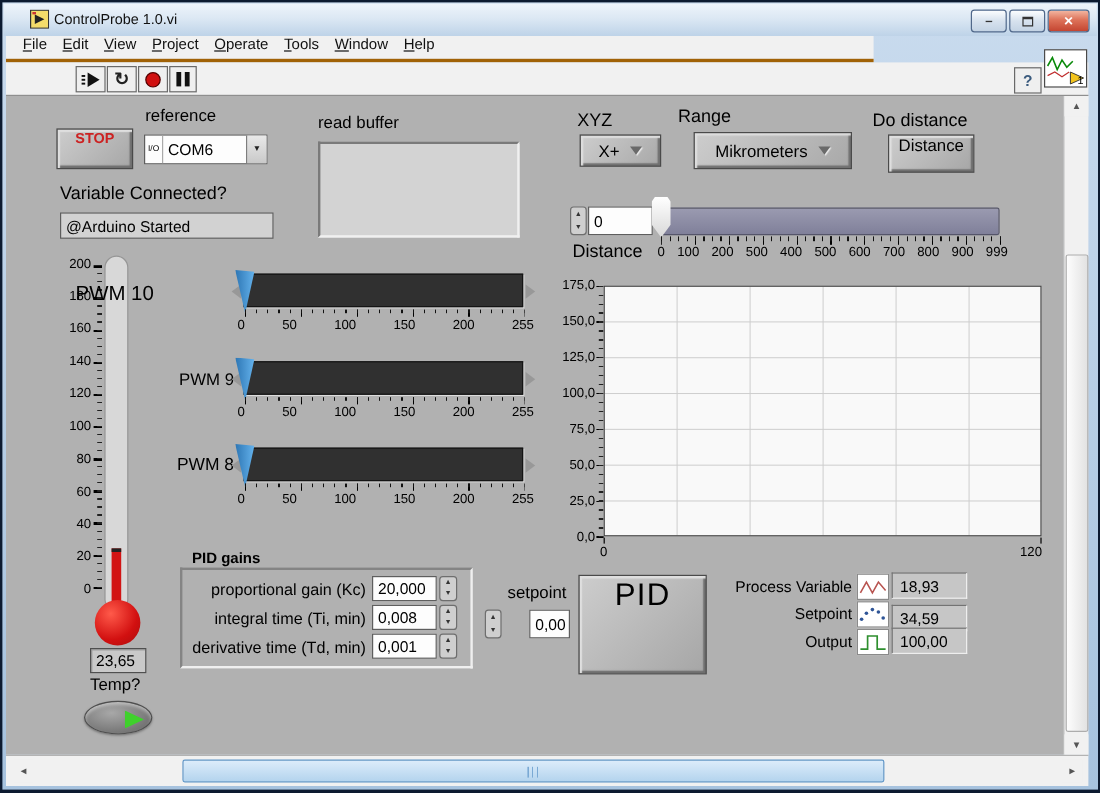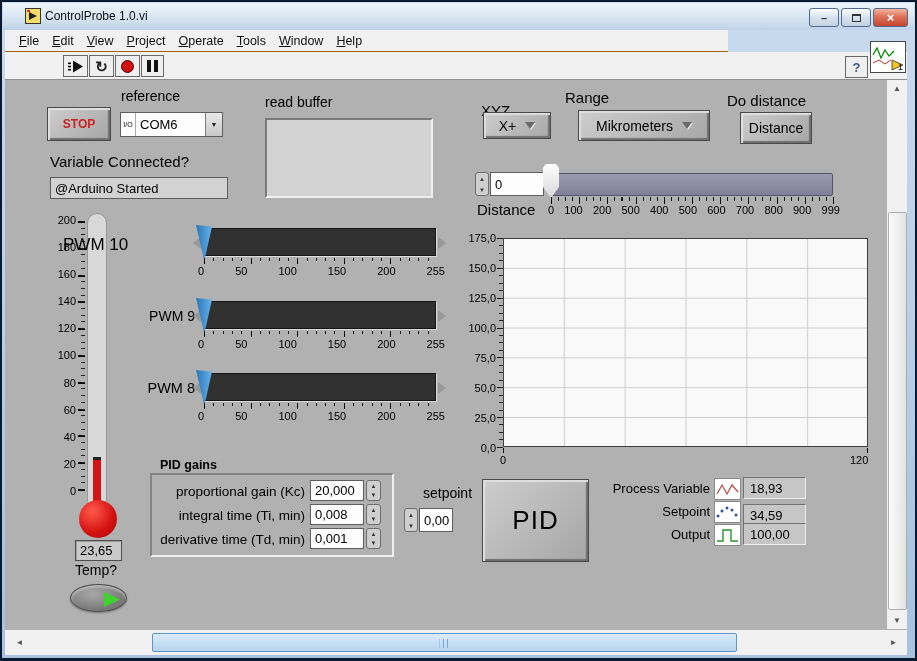--- a/index.html
+++ b/index.html
@@ -7,34 +7,34 @@
   .win{position:relative;width:917px;height:661px;background:#0c1a30;font-family:"Liberation Sans",sans-serif;overflow:hidden;}
   .abs{position:absolute;}
   .frame{position:absolute;left:2px;top:2px;width:913px;height:656px;background:linear-gradient(#c9dbee,#a6c2de);}
   .titlebar{position:absolute;left:3px;top:3px;width:911px;height:27px;background:linear-gradient(#eef4fb 0%,#dce8f4 45%,#bed3e8 100%);}
   .ttext{position:absolute;left:42px;top:6px;font-size:12px;color:#111;}
   .ticon{position:absolute;left:22px;top:5px;}
   .winbtns{position:absolute;right:6px;top:5px;display:flex;gap:2px;}
   .wbtn{width:30px;height:19px;border:1px solid #50688a;border-radius:3px;display:flex;align-items:center;justify-content:center;background:linear-gradient(#fbfdfe,#d7e2ee 50%,#c3d3e4);font-size:11px;color:#333;font-weight:bold;}
   .wbtn.close{width:35px;background:linear-gradient(#f2b5a0,#dd7259 45%,#c44531);color:#fff;font-size:13px;}
   .maxsq{width:9px;height:8px;border:1px solid #333;border-top-width:2px;display:inline-block;}
-  .menubar{position:absolute;left:5px;top:30px;width:723px;height:22px;background:#f1f1f1;border-bottom:1px solid #a16207;display:flex;align-items:center;gap:13px;padding-left:14px;}
+  .menubar{position:absolute;left:5px;top:30px;width:723px;height:22px;background:#f1f1f1;border-bottom:3px solid #a16207;display:flex;gap:13px;padding-left:14px;}
   .mi{display:inline-block;font-size:12.5px;color:#111;}
   .mi::first-letter{text-decoration:underline;}
   .toolbar{position:absolute;left:5px;top:52px;width:902px;height:28px;background:#f1f1f1;border-bottom:1px solid #8f8f8f;}
   .tbtn{position:absolute;top:3px;width:25px;height:22px;background:#efefef;border:1px solid #696969;display:flex;align-items:center;justify-content:center;}
   .contg{font-size:15px;color:#222;font-weight:bold;line-height:1;}
   .abort-dot{width:13px;height:13px;border-radius:50%;background:#d01010;border:1px solid #550000;}
   .pbar{width:4px;height:12px;background:#111;display:inline-block;margin:0 1.5px;}
   .viicon{position:absolute;left:870px;top:41px;width:36px;height:32px;background:#fff;border:1px solid #4a4a4a;}
   .badge{position:absolute;right:2px;bottom:0px;font-size:9px;color:#000;}
   .panel{position:absolute;left:5px;top:80px;width:881px;height:549px;background:#b1b1b1;}
   .lbl{position:absolute;font-size:14px;color:#000;white-space:nowrap;}
   .lbl-lg{position:absolute;font-size:15px;color:#000;white-space:nowrap;}
-  .btn{background:linear-gradient(135deg,#cdcdcd,#a6a6a6);border:1px solid #4a4a4a;box-shadow:inset 2px 2px 1px #e0e0e0,inset -2px -2px 1px #6e6e6e;display:flex;align-items:center;justify-content:center;color:#000;}
+  .btn{background:linear-gradient(135deg,#cdcdcd,#a6a6a6);border:1px solid #4a4a4a;box-shadow:inset 2px 2px 1px #e0e0e0,inset -2px -2px 1px #6e6e6e;display:flex;align-items:flex-start;justify-content:center;color:#000;}
   .sunk{background:#c6c6c6;border-top:1px solid #737373;border-left:1px solid #737373;border-bottom:1px solid #eeeeee;border-right:1px solid #eeeeee;}
   .sunkd{background:#d3d3d3;border-top:2px solid #7a7a7a;border-left:2px solid #7a7a7a;border-bottom:2px solid #f0f0f0;border-right:2px solid #f0f0f0;}
   .numbox{background:#fdfdfd;border:1px solid #5e5e5e;display:flex;align-items:center;}
   .numin{width:100%;height:100%;border:0;background:transparent;font-family:"Liberation Sans",sans-serif;font-size:13px;padding:0 0 0 4px;outline:none;color:#000;}
   .spinner{display:flex;flex-direction:column;background:#cfcfcf;border:1px solid #6e6e6e;border-radius:3px;overflow:hidden;}
   .spin-b{flex:1;display:flex;align-items:center;justify-content:center;font-size:6px;color:#333;line-height:1;}
   .combo{display:flex;align-items:stretch;border:1px solid #5e5e5e;background:#fdfdfd;}
   .io{width:15px;display:flex;align-items:center;justify-content:center;font-size:7px;color:#000;border-right:1px solid #aaa;}
   .refval{flex:1;display:flex;align-items:center;padding-left:4px;font-size:13px;}
   .dropbtn{width:17px;background:linear-gradient(#e9e9e9,#c9c9c9);border-left:1px solid #7e7e7e;display:flex;align-items:center;justify-content:center;font-size:7px;color:#222;}
@@ -141,21 +141,21 @@
           <i style="font-style:normal;">▼</i>
         </span>
     </div>
 
     <div class="lbl" style="left:260px;top:14px;">read buffer</div>
     <div class="sunkd abs" style="left:260px;top:38px;width:168px;height:80px;"></div>
 
     <div class="lbl-lg" style="left:45px;top:73px;">Variable Connected?</div>
     <div class="abs" style="left:45px;top:97px;width:178px;height:22px;background:#d2d2d2;border:1px solid #5e5e5e;display:flex;align-items:center;padding-left:4px;font-size:13px;">@Arduino Started</div>
 
-    <div class="lbl-lg" style="left:476px;top:12px;margin-top:10px;">XYZ</div>
+    <div class="lbl-lg" style="left:476px;top:12px;">XYZ</div>
     <div class="ring abs" style="left:478px;top:32px;width:68px;height:27px;">
       <span>X+</span>
         <span class="ringarrow"></span>
     </div>
     <div class="lbl-lg" style="left:560px;top:9px;">Range</div>
     <div class="ring abs" style="left:573px;top:30px;width:132px;height:31px;">
       <span>Mikrometers</span>
         <span class="ringarrow"></span>
     </div>
     <div class="lbl-lg" style="left:722px;top:12px;">Do distance</div>
@@ -287,21 +287,21 @@
     <div class="spinner abs" style="left:361px;top:448px;width:15px;height:21px;">
       <span class="spin-b">▲</span>
         <span class="spin-b">▼</span>
     </div>
 
     <div class="lbl" style="left:418px;top:405px;">setpoint</div>
     <div class="spinner abs" style="left:399px;top:428px;width:14px;height:24px;">
       <span class="spin-b">▲</span>
         <span class="spin-b">▼</span>
     </div>
-    <div class="numbox abs" style="left:414px;top:428px;width:34px;height:24px;">
+    <div class="numbox abs" style="left:436px;top:428px;width:34px;height:24px;">
       <input class="numin" value="0,00" style="">
     </div>
 
     <div class="btn abs" style="left:477px;top:399px;width:107px;height:83px;">
       <span style="font-size:26px;letter-spacing:1px;">PID</span>
     </div>
 
     <div class="lbl" style="left:588px;top:401px;width:117px;text-align:right;font-size:13px;">Process Variable</div>
     <div class="legicon" style="left:709px;top:398px;">
       <svg width="25" height="20">

